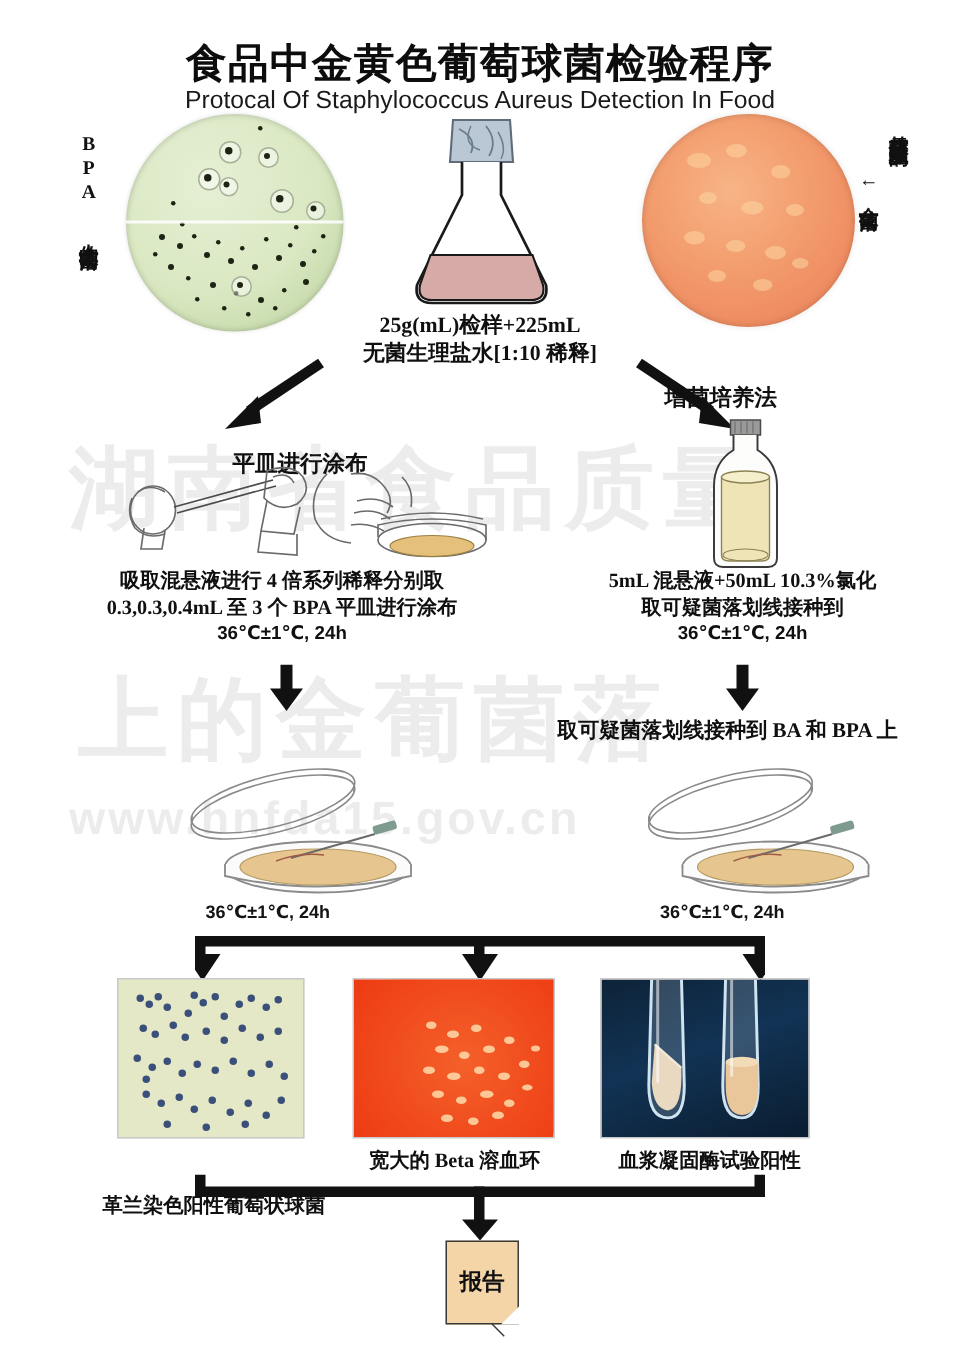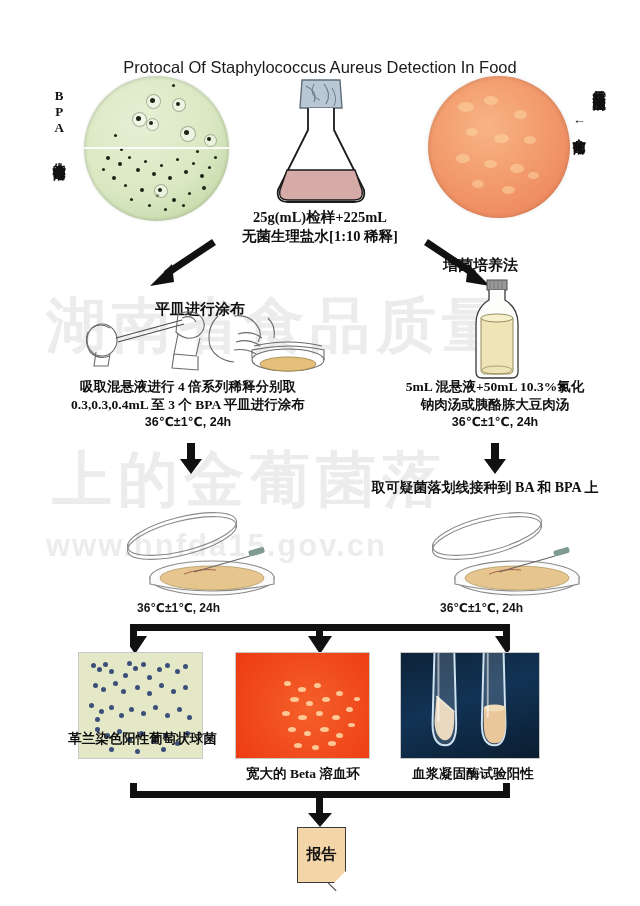--- a/index.html
+++ b/index.html
@@ -184,21 +184,21 @@
   .blood .cl { position:absolute; border-radius:50%; background:rgba(255,220,170,0.85); }
 
   .tubes { background: linear-gradient(160deg,#0d2338 0%, #123355 45%, #0a1d30 100%); }
 
   .caption {
     position:absolute;
     text-align:center;
     font-family:"Liberation Serif","DejaVu Serif",serif;
     font-weight:bold; font-size:13.5px; color:#101010; white-space:nowrap;
   }
-  .cap1 { left: 55px;  top: 730px; width:175px;font-family:Liberation Serif, serif; }
+  .cap1 { left: 55px;  top: 795px; width:175px;font-family:Liberation Serif, serif; }
   .cap2 { left: 228px; top: 765px; width:150px; }
   .cap3 { left: 398px; top: 765px; width:150px; }
 
   
   .report {
     position:absolute; left:297px; top:827px; width:49px; height:56px;
     background:#f4d5a8;
     border:1.6px solid #3a3a3a;
     box-sizing:border-box;
   }
@@ -224,20 +224,21 @@
 </style>
 </head>
 <body>
 
 <div id="page">
 
   <div class="wm wm-1">湖南省食品质量</div>
   <div class="wm wm-2">上的金葡菌落</div>
   <div class="wm wm-3">www.hnfda15.gov.cn</div>
 
+  <div class="title-cn">食品中金黄色葡萄球菌检验程序</div>
   <div class="title-en">Protocal Of Staphylococcus Aureus Detection In Food</div>
 
   <div class="vlabel vlabel-left">BPA 上的金葡菌落→</div>
   <div class="vlabel vlabel-r1">甘露醇高盐琼脂上的</div>
   <div class="vlabel vlabel-r2">←金葡菌落</div>
 
   <div class="plate plate-bpa">
     <div class="colony-field">
       <div class="halo" style="left:62px;top:18px;width:13px;height:13px;"></div>
       <div class="col" style="left:66px;top:22px;width:5px;height:5px;"></div>
@@ -385,21 +386,21 @@
   </div>
 
   <div class="txt block-left">
     <div>吸取混悬液进行 4 倍系列稀释分别取</div>
     <div>0.3,0.3,0.4mL 至 3 个 BPA 平皿进行涂布</div>
     <div class="small-line">36℃±1℃, 24h</div>
   </div>
 
   <div class="txt block-right">
     <div>5mL 混悬液+50mL 10.3%氯化</div>
-    <div>钠肉汤或胰酪胨大豆肉汤</div>
+    <div>取可疑菌落划线接种到</div>
     <div class="small-line">36℃±1℃, 24h</div>
   </div>
 
   <div class="arrow" style="left:178px;top:443px;">
     <svg width="26" height="32" viewBox="0 0 26 32">
       <rect x="9" y="0" width="8" height="18" fill="#111"></rect>
       <path d="M2 16 L24 16 L13 31 Z" fill="#111"></path>
     </svg>
   </div>
   <div class="arrow" style="left:482px;top:443px;">

